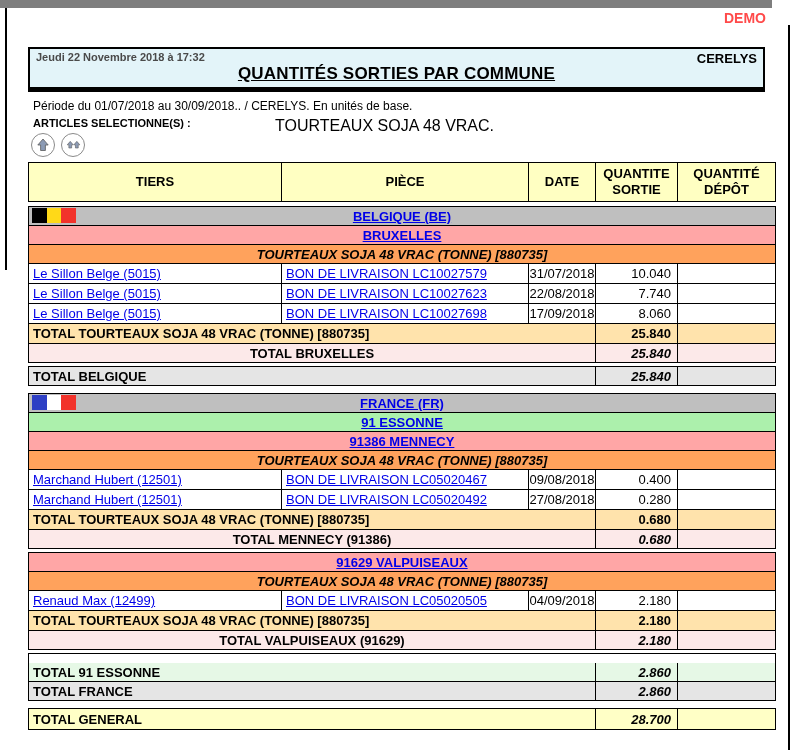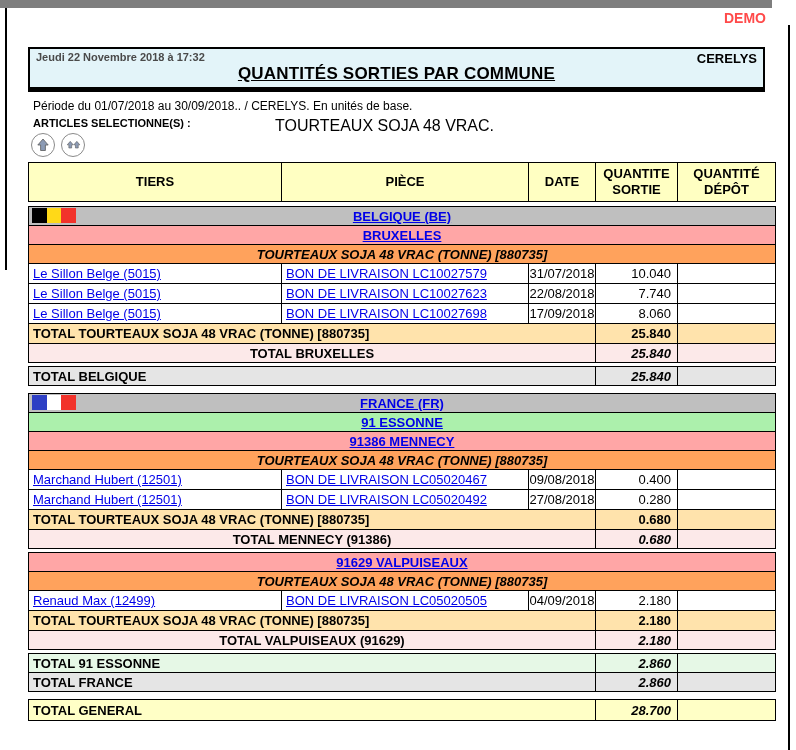--- a/index.html
+++ b/index.html
@@ -53,21 +53,21 @@
   .blink{font-weight:bold;}
   
   .bg-yellow{background:var(--header_yellow);}
   .bg-gray{background:var(--banner_gray);}
   .bg-pink{background:var(--banner_pink);}
   .bg-orange{background:var(--banner_orange);font-style:italic;}
   .bg-green{background:var(--banner_green);}
   .bg-tan{background:var(--total_tan);}
   .bg-lpink{background:var(--total_pink);}
   .bg-lgray{background:var(--total_gray);}
-  .bg-lgreen{background:var(--total_green);}
+  .bg-lgreen{background:var(--total_green);margin-top:9px;}
   .bg-lyellow{background:var(--total_yellow);}
   
   .flag{position:absolute;left:3px;top:1px;width:44px;height:15px;display:flex;}
   .flag i{flex:1;display:block;}
   .flag-be i:nth-child(1){background:var(--flag_be_1);}
   .flag-be i:nth-child(2){background:var(--flag_be_2);}
   .flag-be i:nth-child(3){background:var(--flag_be_3);}
   .flag-fr i:nth-child(1){background:var(--flag_fr_1);}
   .flag-fr i:nth-child(2){background:var(--flag_fr_2);}
   .flag-fr i:nth-child(3){background:var(--flag_fr_3);}

